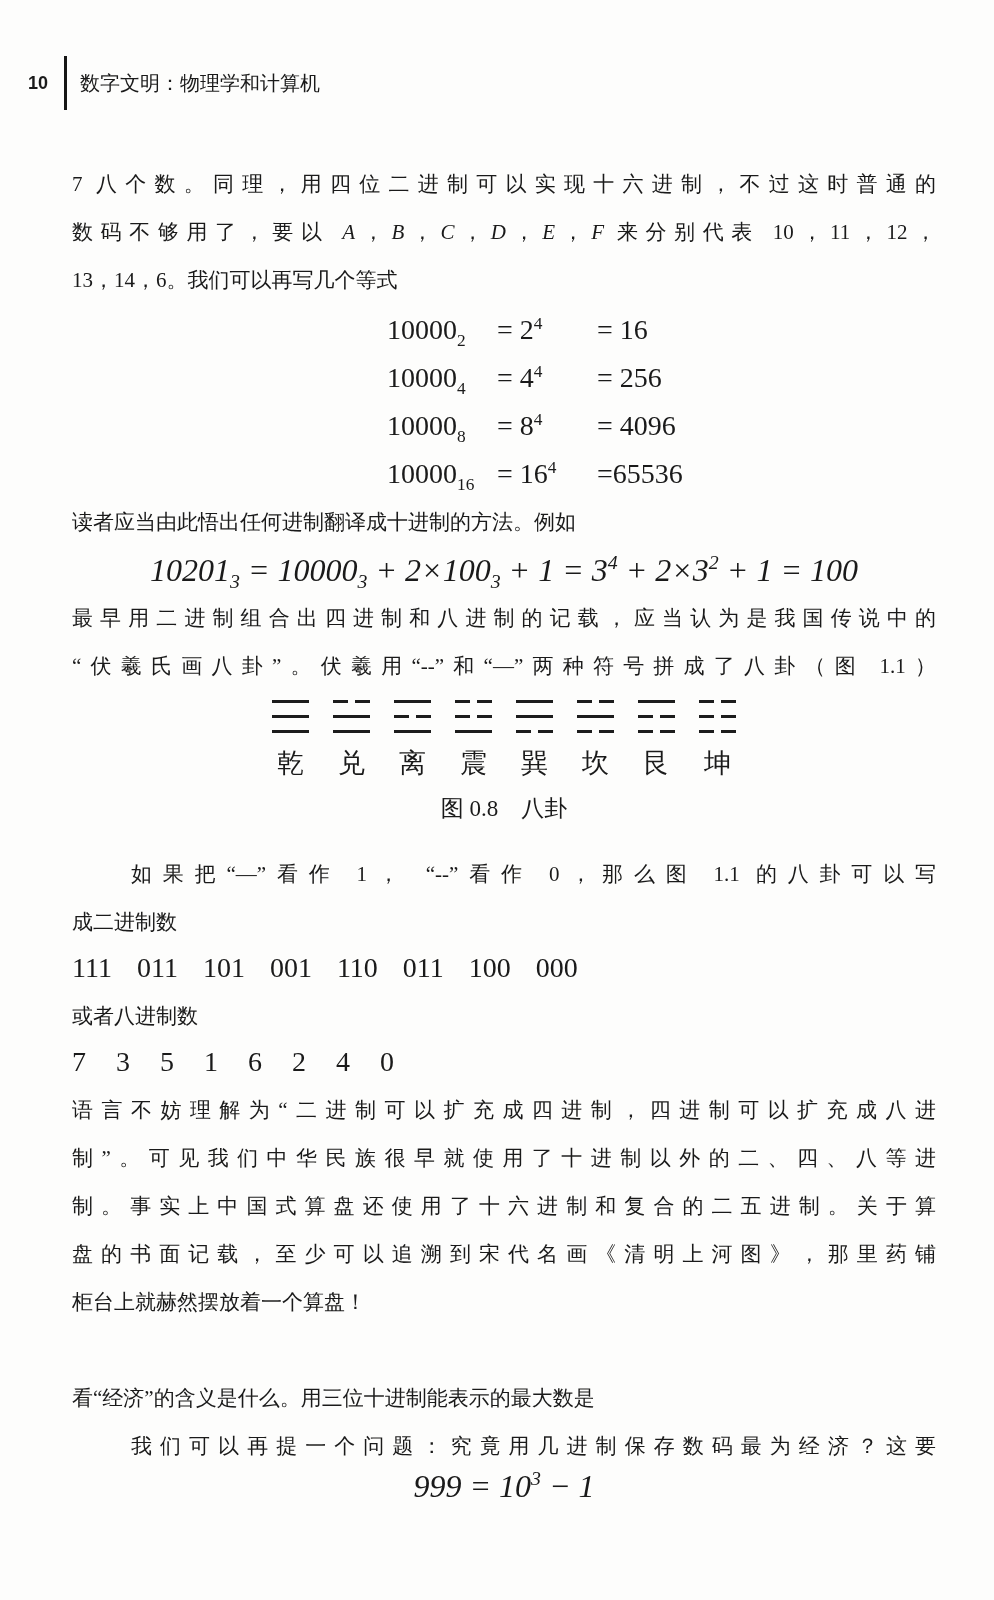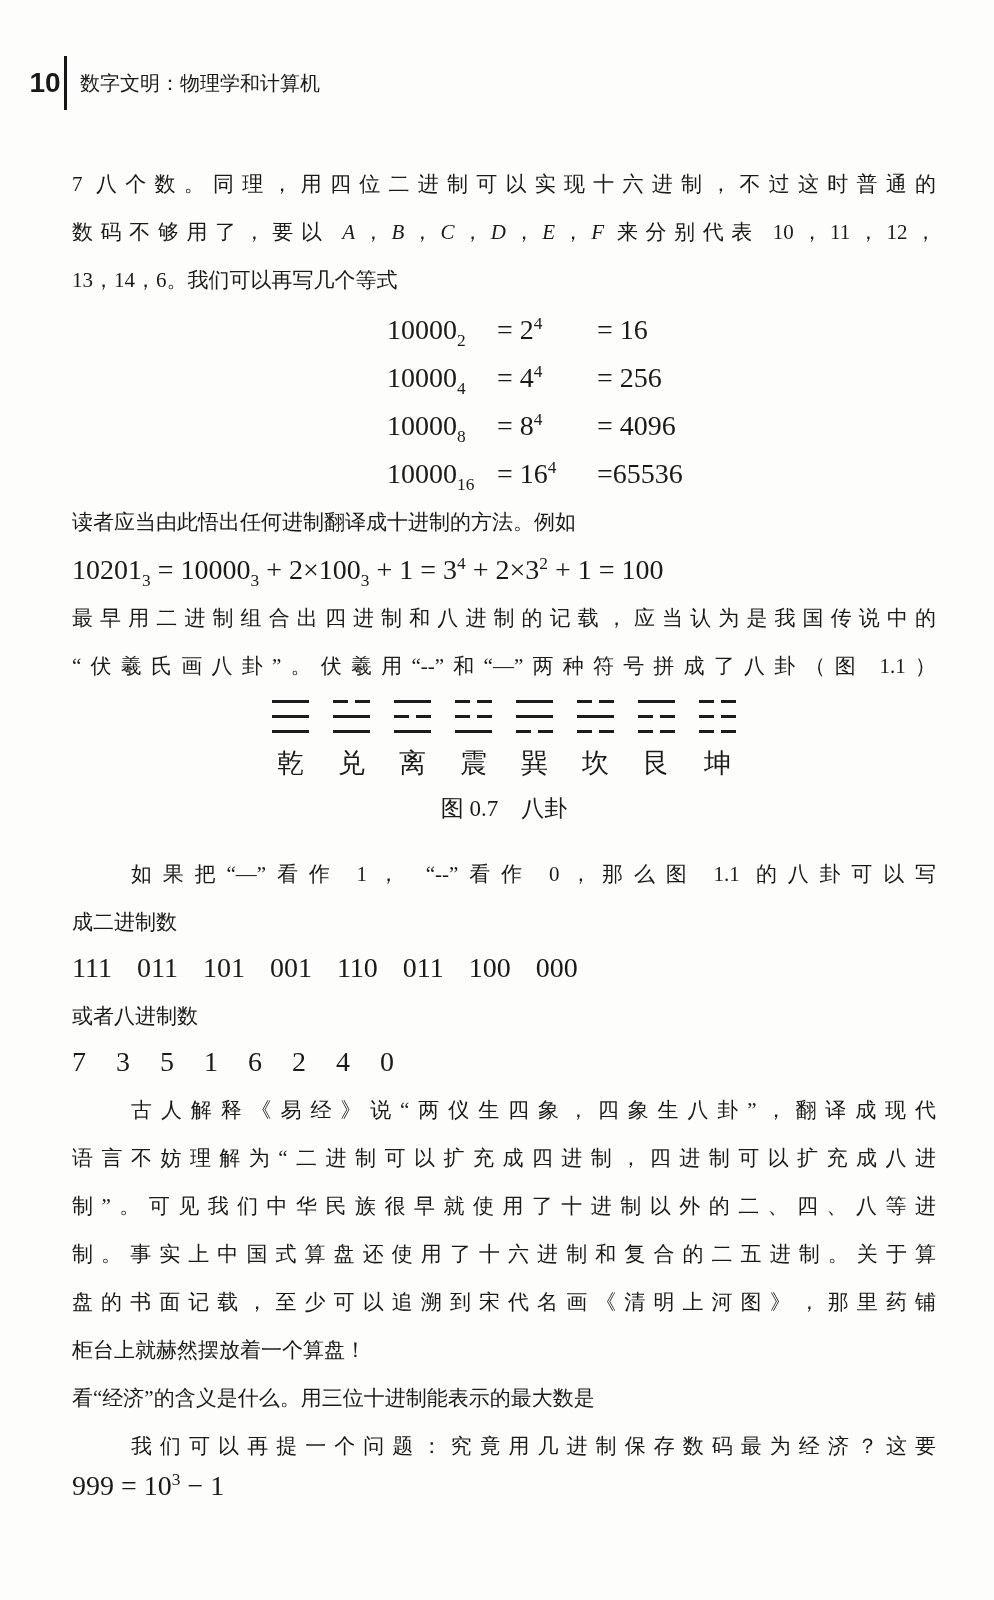--- a/index.html
+++ b/index.html
@@ -5,36 +5,36 @@
   * { margin:0; padding:0; box-sizing:border-box; }
   html,body { background:#e9e9e9; }
   .page {
     position:relative; width:994px; height:1600px; margin:0 auto;
     background:#fdfdfc; color:#1a1a1a; overflow:hidden;
     font-family:"Liberation Serif","DejaVu Serif",serif;
   }
   
   .hdr { position:absolute; top:56px; left:28px; display:flex; align-items:center;
          font-family:"Liberation Sans","DejaVu Sans",sans-serif; }
-  .hdr-num { font-size:28px; font-weight:bold; width:34px; text-align:center; }
+  .hdr-num { font-size:18px; font-weight:bold; width:34px; text-align:left; }
   .hdr-bar { width:3px; height:54px; background:#161616; margin:0 13px 0 2px; }
   .hdr-t1 { font-size:20px; font-weight:700; line-height:27px; }
   .hdr-t2 { font-size:20px; font-weight:500; line-height:29px; }
   
   .blk { position:absolute; left:72px; width:864px; font-size:21px; }
   .bl { height:48px; line-height:48px; white-space:normal; }
   .fill { text-align:justify; text-align-last:justify; }
   .ind { text-indent:59px; }
   sub, sup { font-size:62%; line-height:0; }
   i { font-style:italic; font-family:"Liberation Serif","DejaVu Serif",serif; }
   
   .eqblock { position:absolute; left:387px; top:306px; font-size:28px; }
   .eqrow { display:grid; grid-template-columns:110px 100px auto; height:48px; line-height:48px; }
   
-  .eq-center { text-align:left; font-size:28px; }
+  .eq-center { text-align:center; font-size:32px;font-style:italic; }
   
   .figure { position:absolute; left:72px; top:700px; width:864px;
             display:flex; justify-content:center; gap:24px; }
   .trigram { width:37px; display:flex; flex-direction:column; align-items:stretch; }
   .tline { height:3px; margin-bottom:12px; }
   .tline.solid { background:#1c1c1c; }
   .tline.broken { background:linear-gradient(to right,#1c1c1c 0 41%,transparent 41% 59%,#1c1c1c 59% 100%); }
   .tlabel { margin-top:3px; font-size:27px; text-align:center; line-height:30px; }
   .caption { position:absolute; left:72px; top:792px; width:864px; text-align:center; font-size:23px; line-height:34px; }
   
@@ -152,21 +152,21 @@
         <div class="tlabel">艮</div>
       </div>
 
       <div class="trigram">
         <div class="tline broken"></div>
         <div class="tline broken"></div>
         <div class="tline broken"></div>
         <div class="tlabel">坤</div>
       </div>
     </div>
-  <div class="caption">图 0.7　八卦</div>
+  <div class="caption">图 0.8　八卦</div>
 
   <div class="blk" style="top:850px">
     <div class="bl fill ind">如果把“—”看作 1， “--”看作 0，那么图 1.1 的八卦可以写</div>
     <div class="bl">成二进制数</div>
   </div>
 
   <div class="blk digit-row bin-row" style="top:944px">
 
       <span>111</span>
 
@@ -202,21 +202,20 @@
       <span>6</span>
 
       <span>2</span>
 
       <span>4</span>
 
       <span>0</span>
     </div>
 
   <div class="blk" style="top:1086px">
-    <div class="bl fill ind">古人解释《易经》说“两仪生四象，四象生八卦”，翻译成现代</div>
     <div class="bl fill">语言不妨理解为“二进制可以扩充成四进制，四进制可以扩充成八进</div>
     <div class="bl fill">制”。可见我们中华民族很早就使用了十进制以外的二、四、八等进</div>
     <div class="bl fill">制。事实上中国式算盘还使用了十六进制和复合的二五进制。关于算</div>
     <div class="bl fill">盘的书面记载，至少可以追溯到宋代名画《清明上河图》，那里药铺</div>
     <div class="bl">柜台上就赫然摆放着一个算盘！</div>
   </div>
 
   <div class="blk" style="top:1374px">
     <div class="bl">看“经济”的含义是什么。用三位十进制能表示的最大数是</div>
     <div class="bl fill ind">我们可以再提一个问题：究竟用几进制保存数码最为经济？这要</div>

